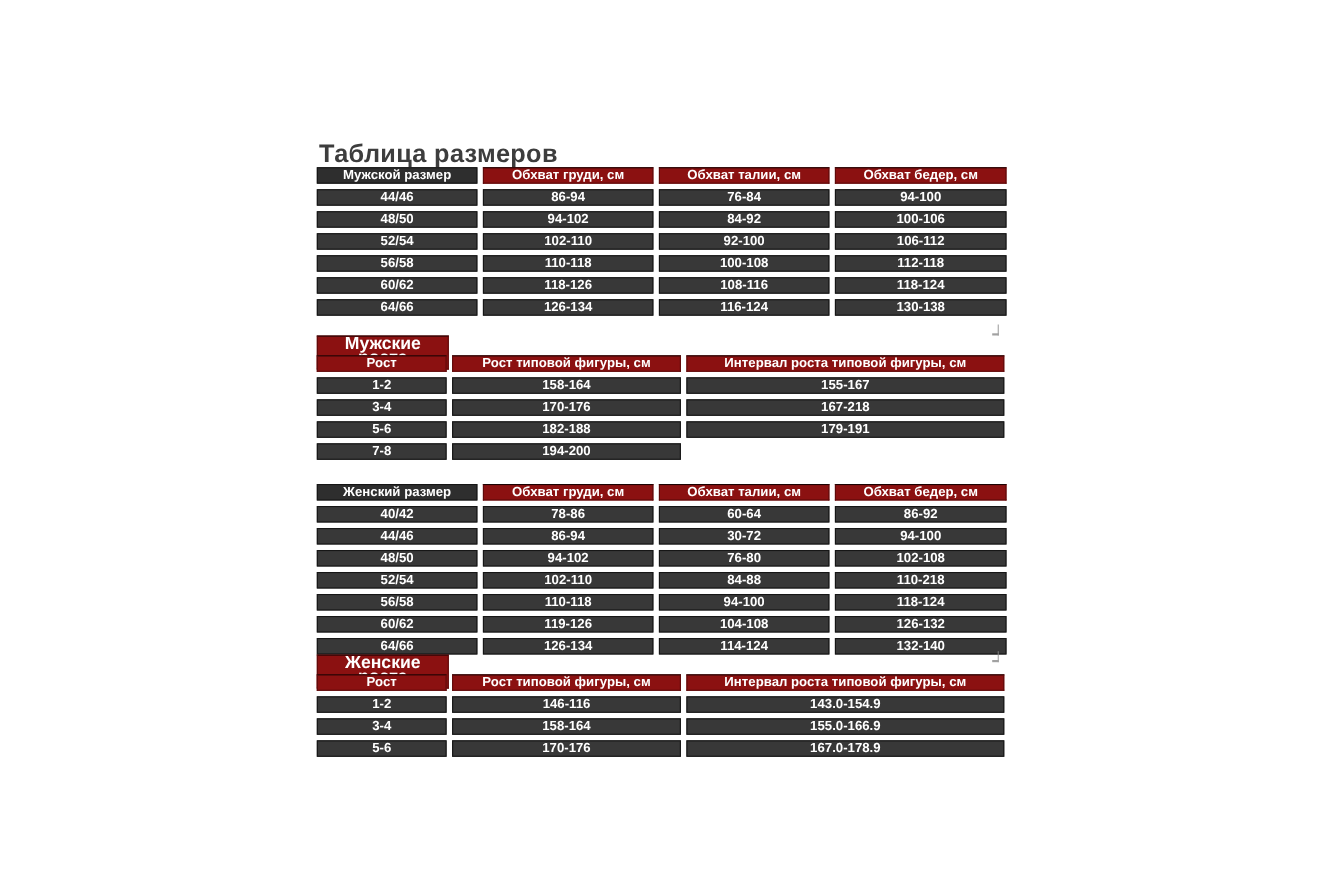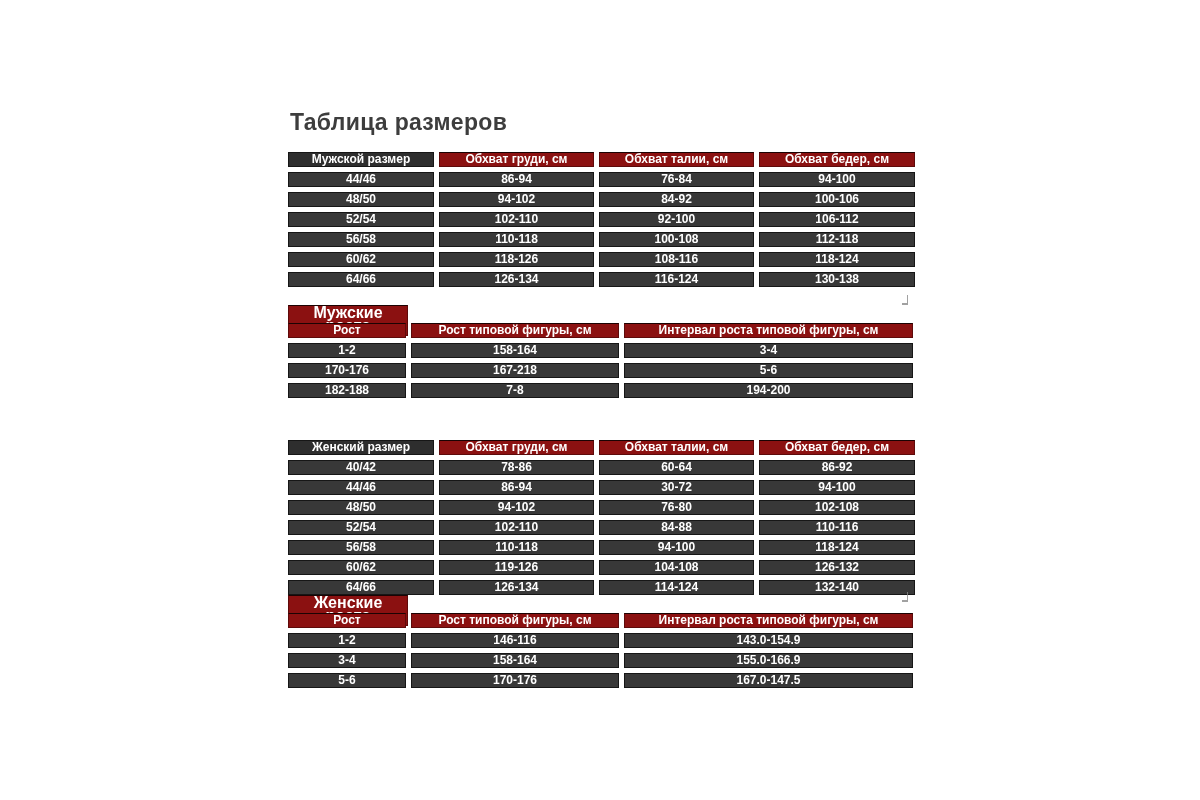--- a/index.html
+++ b/index.html
@@ -15,21 +15,21 @@
   *{margin:0;padding:0;box-sizing:border-box;}
   html,body{width:1200px;height:800px;}
   body{
     background:var(--page-bg);
     font-family:"Liberation Sans","DejaVu Sans",sans-serif;
     position:relative;
     overflow:hidden;
   }
   .page-title{
     position:absolute;
-    left:290px; top:109px;
+    left:290px; top:126px;
     font-size:23px;
     font-weight:bold;
     color:var(--title-color);
     letter-spacing:.3px;
   }
   .tbl{
     position:absolute;
     left:288px;
     display:grid;
     gap:5px;
@@ -110,25 +110,27 @@
   </div>
 
 <div class="tbl-caption" style="top:305px">Мужские роста</div>
 <div class="corner-artifact" style="left:902px;top:295px;"></div>
 <div class="tbl height-cols" style="top:323px">
     <div class="cell hr">Рост</div>
     <div class="cell hr">Рост типовой фигуры, см</div>
     <div class="cell hr">Интервал роста типовой фигуры, см</div>
     <div class="cell">1-2</div>
     <div class="cell">158-164</div>
+    <div class="cell">155-167</div>
     <div class="cell">3-4</div>
     <div class="cell">170-176</div>
     <div class="cell">167-218</div>
     <div class="cell">5-6</div>
     <div class="cell">182-188</div>
+    <div class="cell">179-191</div>
     <div class="cell">7-8</div>
     <div class="cell">194-200</div>
   </div>
 
 <div class="tbl size-cols" style="top:440px">
     <div class="cell hg">Женский размер</div>
     <div class="cell hr">Обхват груди, см</div>
     <div class="cell hr">Обхват талии, см</div>
     <div class="cell hr">Обхват бедер, см</div>
     <div class="cell">40/42</div>
@@ -139,21 +141,21 @@
     <div class="cell">86-94</div>
     <div class="cell">30-72</div>
     <div class="cell">94-100</div>
     <div class="cell">48/50</div>
     <div class="cell">94-102</div>
     <div class="cell">76-80</div>
     <div class="cell">102-108</div>
     <div class="cell">52/54</div>
     <div class="cell">102-110</div>
     <div class="cell">84-88</div>
-    <div class="cell">110-116</div>
+    <div class="cell">110-218</div>
     <div class="cell">56/58</div>
     <div class="cell">110-118</div>
     <div class="cell">94-100</div>
     <div class="cell">118-124</div>
     <div class="cell">60/62</div>
     <div class="cell">119-126</div>
     <div class="cell">104-108</div>
     <div class="cell">126-132</div>
     <div class="cell">64/66</div>
     <div class="cell">126-134</div>
@@ -168,14 +170,14 @@
     <div class="cell hr">Рост типовой фигуры, см</div>
     <div class="cell hr">Интервал роста типовой фигуры, см</div>
     <div class="cell">1-2</div>
     <div class="cell">146-116</div>
     <div class="cell">143.0-154.9</div>
     <div class="cell">3-4</div>
     <div class="cell">158-164</div>
     <div class="cell">155.0-166.9</div>
     <div class="cell">5-6</div>
     <div class="cell">170-176</div>
-    <div class="cell">167.0-147.5</div>
+    <div class="cell">167.0-178.9</div>
   </div>
 
 </body></html>

